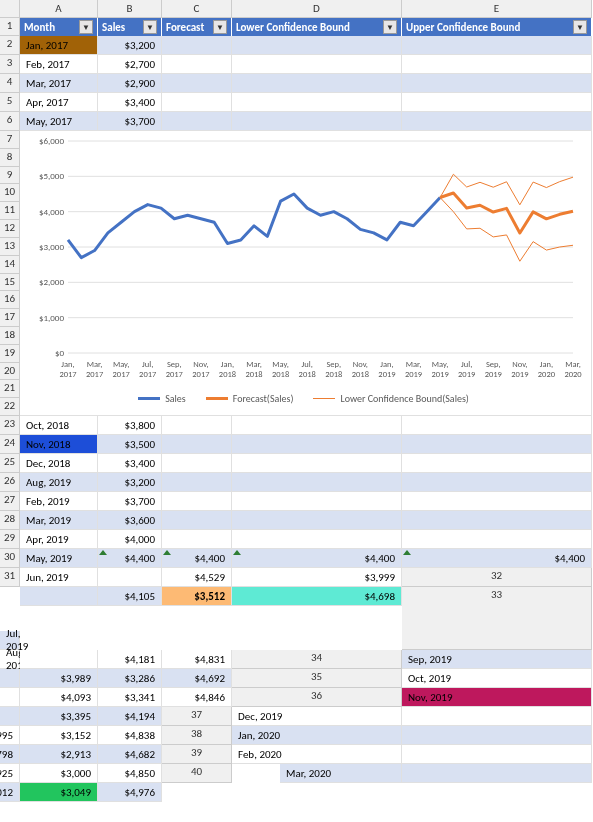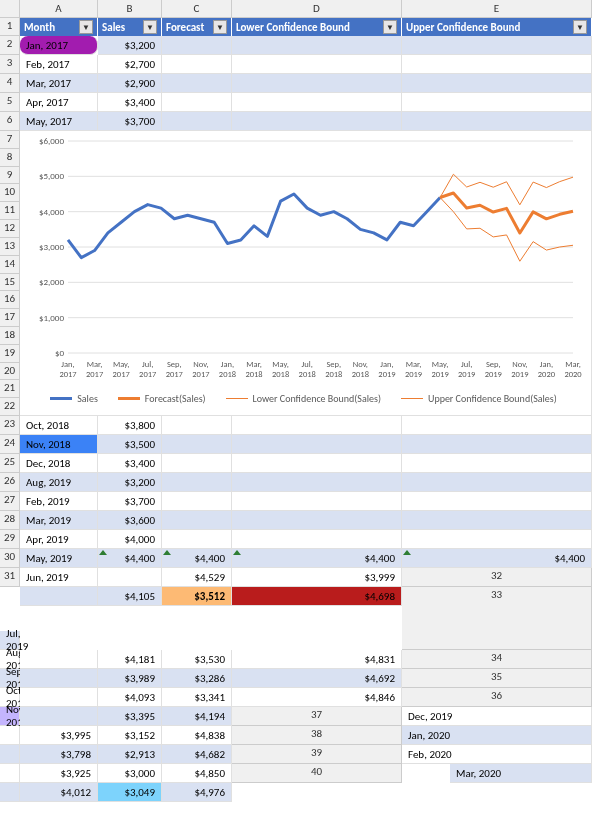--- a/index.html
+++ b/index.html
@@ -52,21 +52,21 @@
     </div>
     <div class="th">
       <span>Lower Confidence Bound</span>
       <span class="arrow">▼</span>
     </div>
     <div class="th">
       <span>Upper Confidence Bound</span>
       <span class="arrow">▼</span>
     </div>
     <div class="rowhead">2</div>
-    <div class="cell" style="background: #a21caf; border-radius: 8px;">Jan, 2017</div>
+    <div class="cell" style="background: #a16207;">Jan, 2017</div>
     <div class="cell right" style="background: rgb(217, 225, 242);">$3,200</div>
     <div class="cell right" style="background: rgb(217, 225, 242);"></div>
     <div class="cell right" style="background: rgb(217, 225, 242);"></div>
     <div class="cell right" style="background: rgb(217, 225, 242);"></div>
     <div class="rowhead">3</div>
     <div class="cell">Feb, 2017</div>
     <div class="cell right">$2,700</div>
     <div class="cell right"></div>
     <div class="cell right"></div>
     <div class="cell right"></div>
@@ -156,24 +156,20 @@
           <span>Sales</span>
         </div>
         <div class="legend-item">
           <span class="lline" style="border-top-color: rgb(237, 125, 49); border-top-width: 3px;"></span>
           <span>Forecast(Sales)</span>
         </div>
         <div class="legend-item">
           <span class="lline" style="border-top-color: rgb(237, 125, 49); border-top-width: 1px;"></span>
           <span>Lower Confidence Bound(Sales)</span>
         </div>
-        <div class="legend-item">
-          <span class="lline" style="border-top-color: rgb(237, 125, 49); border-top-width: 1px;"></span>
-          <span>Upper Confidence Bound(Sales)</span>
-        </div>
       </div>
     </div>
     <div class="rowhead">8</div>
     <div class="rowhead">9</div>
     <div class="rowhead">10</div>
     <div class="rowhead">11</div>
     <div class="rowhead">12</div>
     <div class="rowhead">13</div>
     <div class="rowhead">14</div>
     <div class="rowhead">15</div>
@@ -184,21 +180,21 @@
     <div class="rowhead">20</div>
     <div class="rowhead">21</div>
     <div class="rowhead">22</div>
     <div class="rowhead">23</div>
     <div class="cell">Oct, 2018</div>
     <div class="cell right">$3,800</div>
     <div class="cell right"></div>
     <div class="cell right"></div>
     <div class="cell right"></div>
     <div class="rowhead">24</div>
-    <div class="cell" style="background: #3b82f6;">Nov, 2018</div>
+    <div class="cell" style="background: #1d4ed8;">Nov, 2018</div>
     <div class="cell right" style="background: rgb(217, 225, 242);">$3,500</div>
     <div class="cell right" style="background: rgb(217, 225, 242);"></div>
     <div class="cell right" style="background: rgb(217, 225, 242);"></div>
     <div class="cell right" style="background: rgb(217, 225, 242);"></div>
     <div class="rowhead">25</div>
     <div class="cell">Dec, 2018</div>
     <div class="cell right">$3,400</div>
     <div class="cell right"></div>
     <div class="cell right"></div>
     <div class="cell right"></div>
@@ -247,41 +243,40 @@
     <div class="rowhead">31</div>
     <div class="cell">Jun, 2019</div>
     <div class="cell right"></div>
     <div class="cell right">$4,529</div>
     <div class="cell right">$3,999</div>
     <div class="rowhead">32</div>
     <div class="cell" style="background: rgb(217, 225, 242); margin-top: 44px;">Jul, 2019</div>
     <div class="cell right" style="background: rgb(217, 225, 242);"></div>
     <div class="cell right" style="background: rgb(217, 225, 242);">$4,105</div>
     <div class="cell right" style="background: #fdba74; font-weight: bold;">$3,512</div>
-    <div class="cell right" style="background: #b91c1c;">$4,698</div>
+    <div class="cell right" style="background: #5eead4;">$4,698</div>
     <div class="rowhead">33</div>
     <div class="cell">Aug, 2019</div>
     <div class="cell right"></div>
     <div class="cell right">$4,181</div>
-    <div class="cell right">$3,530</div>
     <div class="cell right">$4,831</div>
     <div class="rowhead">34</div>
     <div class="cell" style="background: rgb(217, 225, 242);">Sep, 2019</div>
     <div class="cell right" style="background: rgb(217, 225, 242);"></div>
     <div class="cell right" style="background: rgb(217, 225, 242);">$3,989</div>
     <div class="cell right" style="background: rgb(217, 225, 242);">$3,286</div>
     <div class="cell right" style="background: rgb(217, 225, 242);">$4,692</div>
     <div class="rowhead">35</div>
     <div class="cell">Oct, 2019</div>
     <div class="cell right"></div>
     <div class="cell right">$4,093</div>
     <div class="cell right">$3,341</div>
     <div class="cell right">$4,846</div>
     <div class="rowhead">36</div>
-    <div class="cell" style="background: #c4b5fd;">Nov, 2019</div>
+    <div class="cell" style="background: #be185d;">Nov, 2019</div>
     <div class="cell right" style="background: rgb(217, 225, 242);"></div>
     <div class="cell right" style="background: rgb(217, 225, 242);">$3,395</div>
     <div class="cell right" style="background: rgb(217, 225, 242);">$4,194</div>
     <div class="rowhead">37</div>
     <div class="cell">Dec, 2019</div>
     <div class="cell right"></div>
     <div class="cell right">$3,995</div>
     <div class="cell right">$3,152</div>
     <div class="cell right">$4,838</div>
     <div class="rowhead">38</div>
@@ -293,15 +288,15 @@
     <div class="rowhead">39</div>
     <div class="cell">Feb, 2020</div>
     <div class="cell right"></div>
     <div class="cell right">$3,925</div>
     <div class="cell right">$3,000</div>
     <div class="cell right">$4,850</div>
     <div class="rowhead">40</div>
     <div class="cell" style="background: rgb(217, 225, 242); margin-left: 48px;">Mar, 2020</div>
     <div class="cell right" style="background: rgb(217, 225, 242);"></div>
     <div class="cell right" style="background: rgb(217, 225, 242);">$4,012</div>
-    <div class="cell right" style="background: #7dd3fc; text-align: center;">$3,049</div>
+    <div class="cell right" style="background: #22c55e; text-align: center;">$3,049</div>
     <div class="cell right" style="background: rgb(217, 225, 242);">$4,976</div>
   </div>
 
 </body></html>

